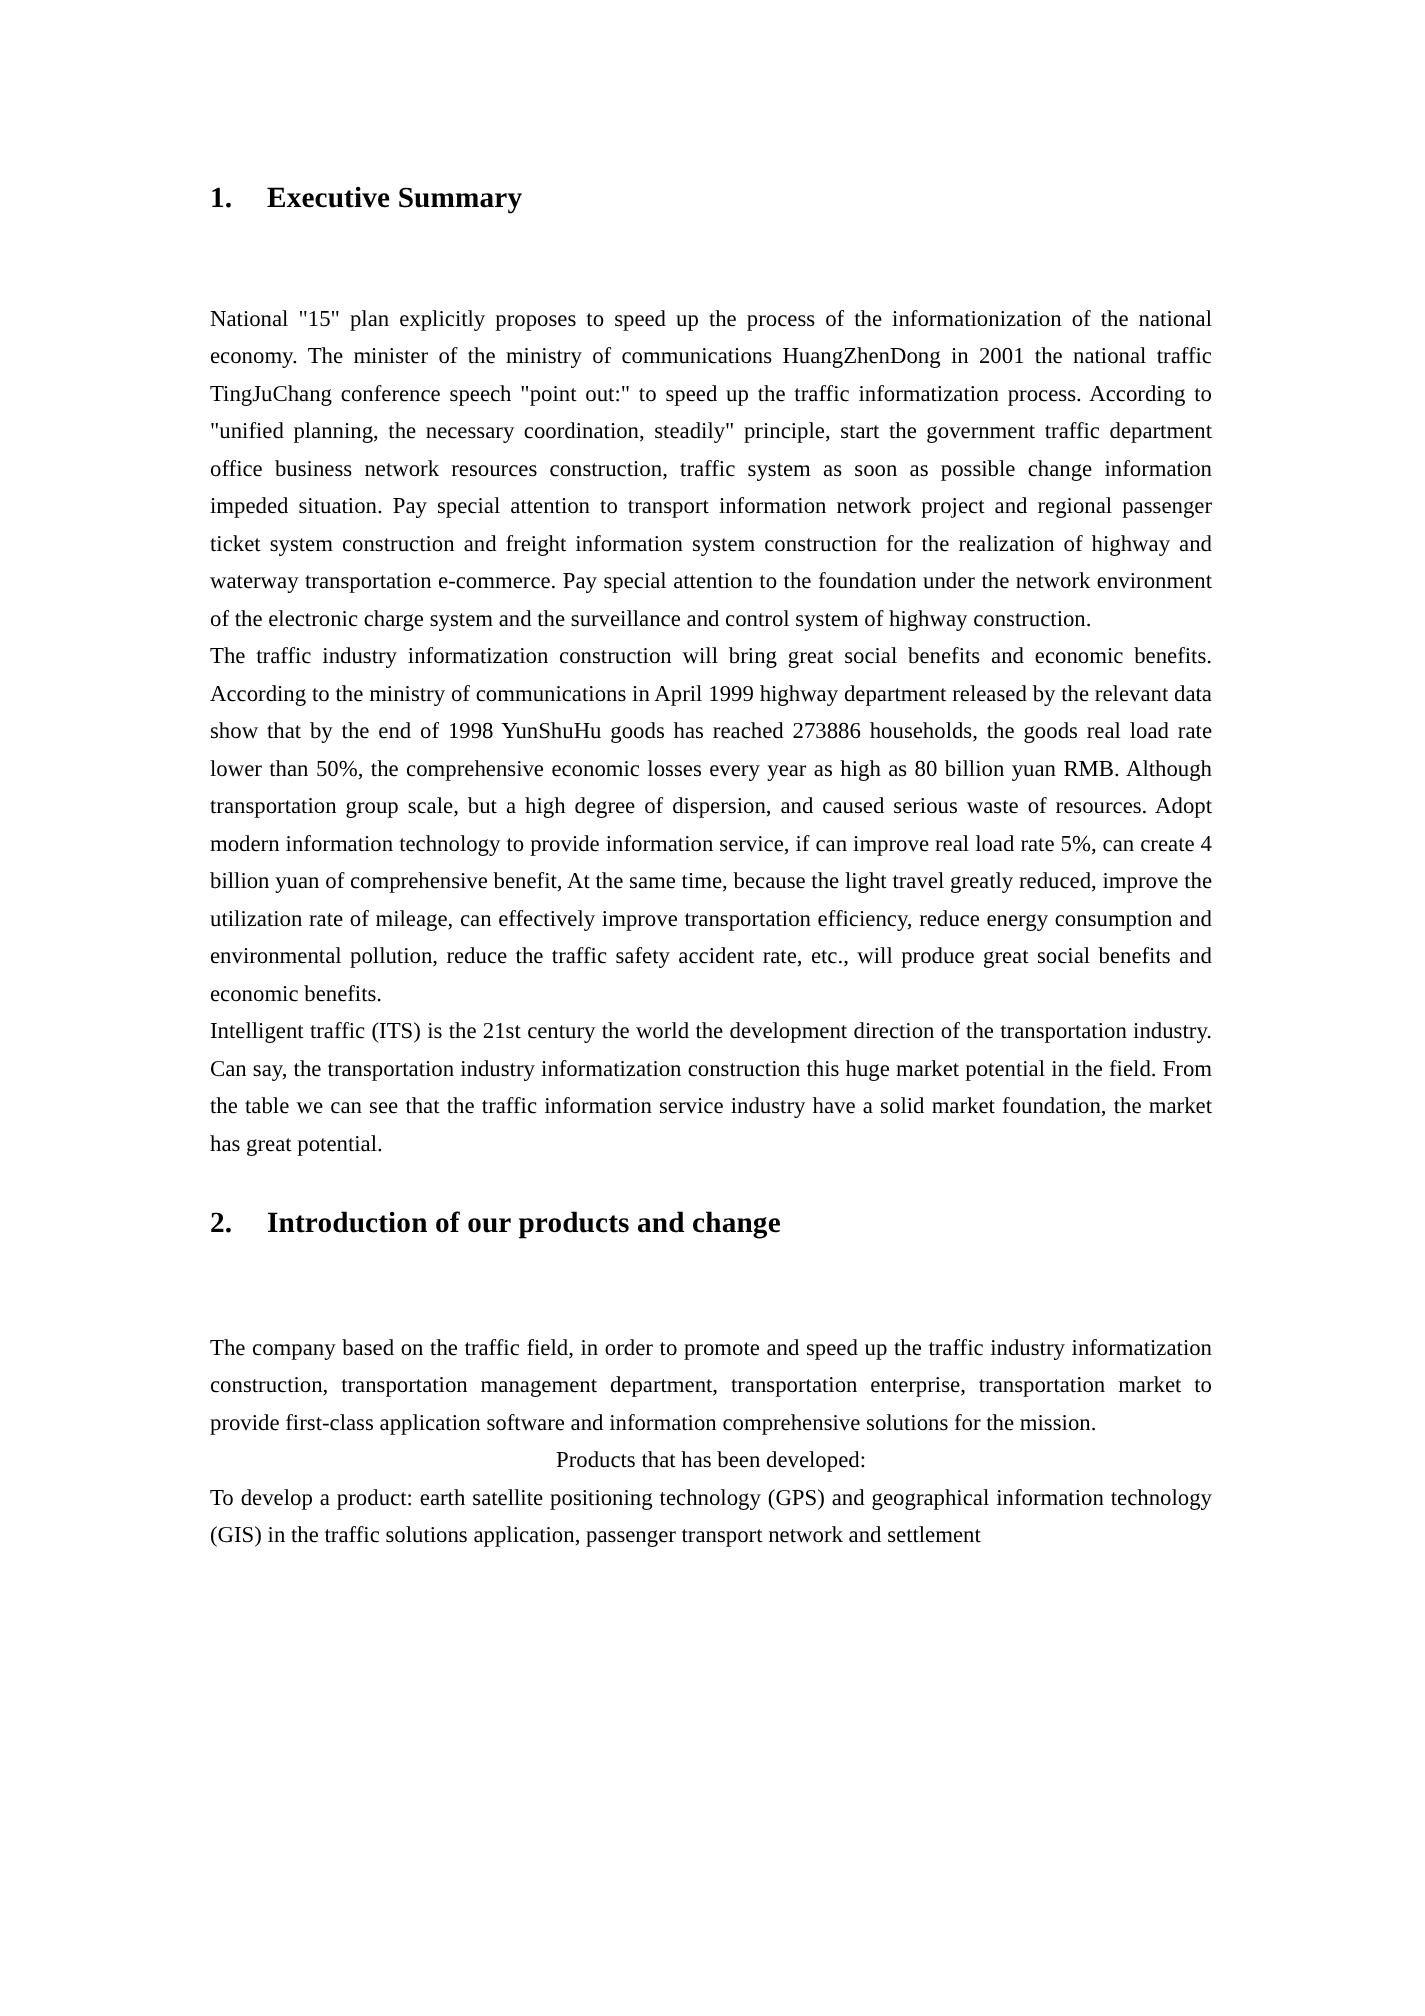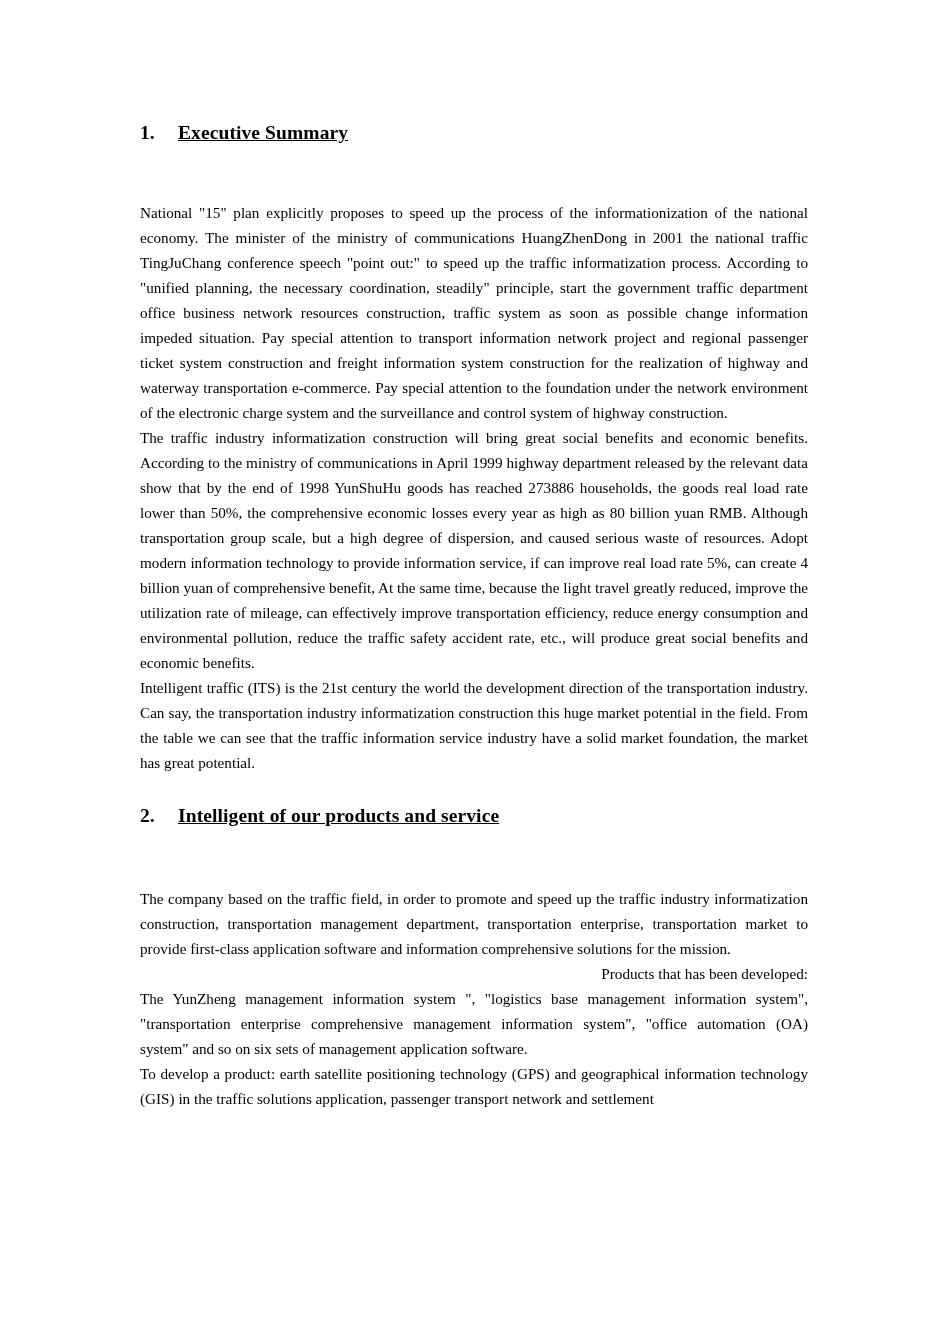--- a/index.html
+++ b/index.html
@@ -33,38 +33,37 @@
     color: #000000;
     letter-spacing: 0.1px;
   }
   .heading .num {
     display: inline-block;
     min-width: 38px;
     flex: 0 0 auto;
   }
   .heading .htext {
     flex: 1 1 auto;
-    text-decoration: underline;
   }
   #heading-1 { margin-top: 120px; }
   #heading-2 { margin-top: 28px; }
 
   
   .para {
     font-family: "Liberation Serif", "DejaVu Serif", serif;
     font-size: 15.2px;
     line-height: 25px;
     text-align: justify;
     text-justify: inter-word;
     margin: 0;
     color: #000000;
     hyphens: none;
   }
   .para.last-left {
-    text-align: right;
+    text-align: center;
   }
   .gap-after-h1 { height: 55px; }
   .gap-after-h2 { height: 58px; }
 </style>
 </head>
 <body>
 
 <div class="page">
   <div class="content">
 
@@ -74,24 +73,23 @@
     </div>
 
     <div class="gap-after-h1"></div>
 
     <p class="para">National "15" plan explicitly proposes to speed up the process of the informationization of the national economy. The minister of the ministry of communications HuangZhenDong in 2001 the national traffic TingJuChang conference speech "point out:" to speed up the traffic informatization process. According to "unified planning, the necessary coordination, steadily" principle, start the government traffic department office business network resources construction, traffic system as soon as possible change information impeded situation. Pay special attention to transport information network project and regional passenger ticket system construction and freight information system construction for the realization of highway and waterway transportation e-commerce. Pay special attention to the foundation under the network environment of the electronic charge system and the surveillance and control system of highway construction.</p>
     <p class="para">The traffic industry informatization construction will bring great social benefits and economic benefits. According to the ministry of communications in April 1999 highway department released by the relevant data show that by the end of 1998 YunShuHu goods has reached 273886 households, the goods real load rate lower than 50%, the comprehensive economic losses every year as high as 80 billion yuan RMB. Although transportation group scale, but a high degree of dispersion, and caused serious waste of resources. Adopt modern information technology to provide information service, if can improve real load rate 5%, can create 4 billion yuan of comprehensive benefit, At the same time, because the light travel greatly reduced, improve the utilization rate of mileage, can effectively improve transportation efficiency, reduce energy consumption and environmental pollution, reduce the traffic safety accident rate, etc., will produce great social benefits and economic benefits.</p>
     <p class="para">Intelligent traffic (ITS) is the 21st century the world the development direction of the transportation industry. Can say, the transportation industry informatization construction this huge market potential in the field. From the table we can see that the traffic information service industry have a solid market foundation, the market has great potential.</p>
 
     <div class="heading" id="heading-2">
       <span class="num">2.</span>
-      <span class="htext">Intelligent of our products and service</span>
+      <span class="htext">Introduction of our products and change</span>
     </div>
 
     <div class="gap-after-h2"></div>
 
     <p class="para">The company based on the traffic field, in order to promote and speed up the traffic industry informatization construction, transportation management department, transportation enterprise, transportation market to provide first-class application software and information comprehensive solutions for the mission.</p>
     <p class="para last-left">Products that has been developed:</p>
-    <p class="para">The YunZheng management information system ", "logistics base management information system", "transportation enterprise comprehensive management information system", "office automation (OA) system" and so on six sets of management application software.</p>
     <p class="para">To develop a product: earth satellite positioning technology (GPS) and geographical information technology (GIS) in the traffic solutions application, passenger transport network and settlement</p>
 
   </div>
 </div>
 
 </body></html>

